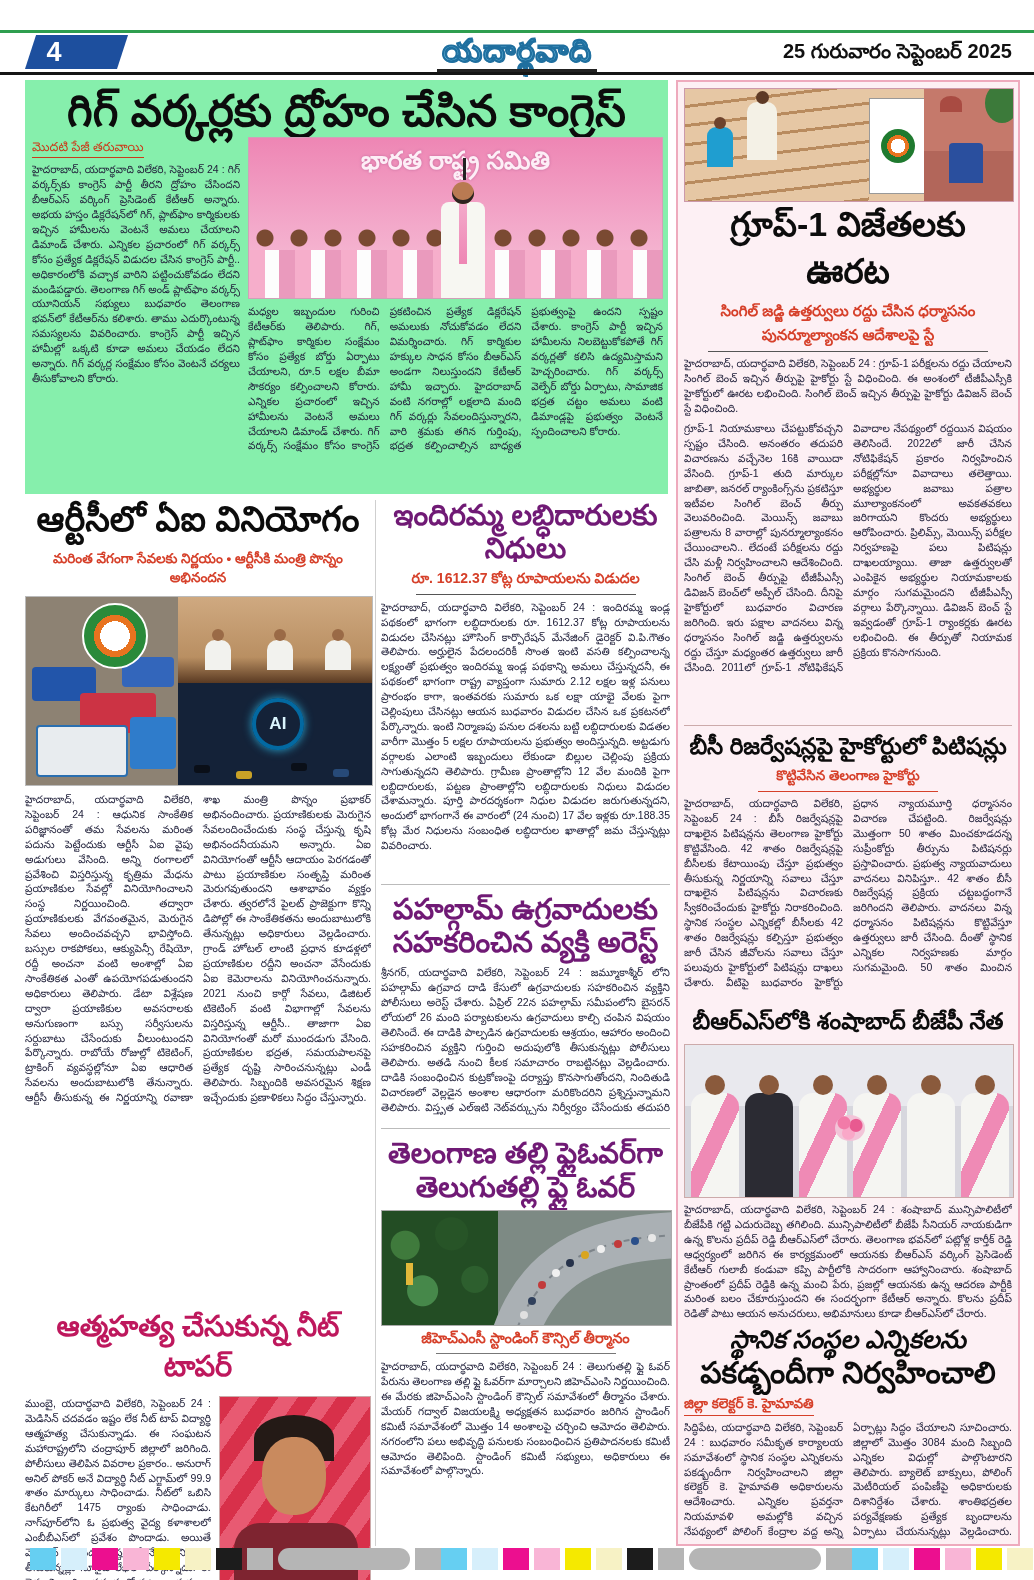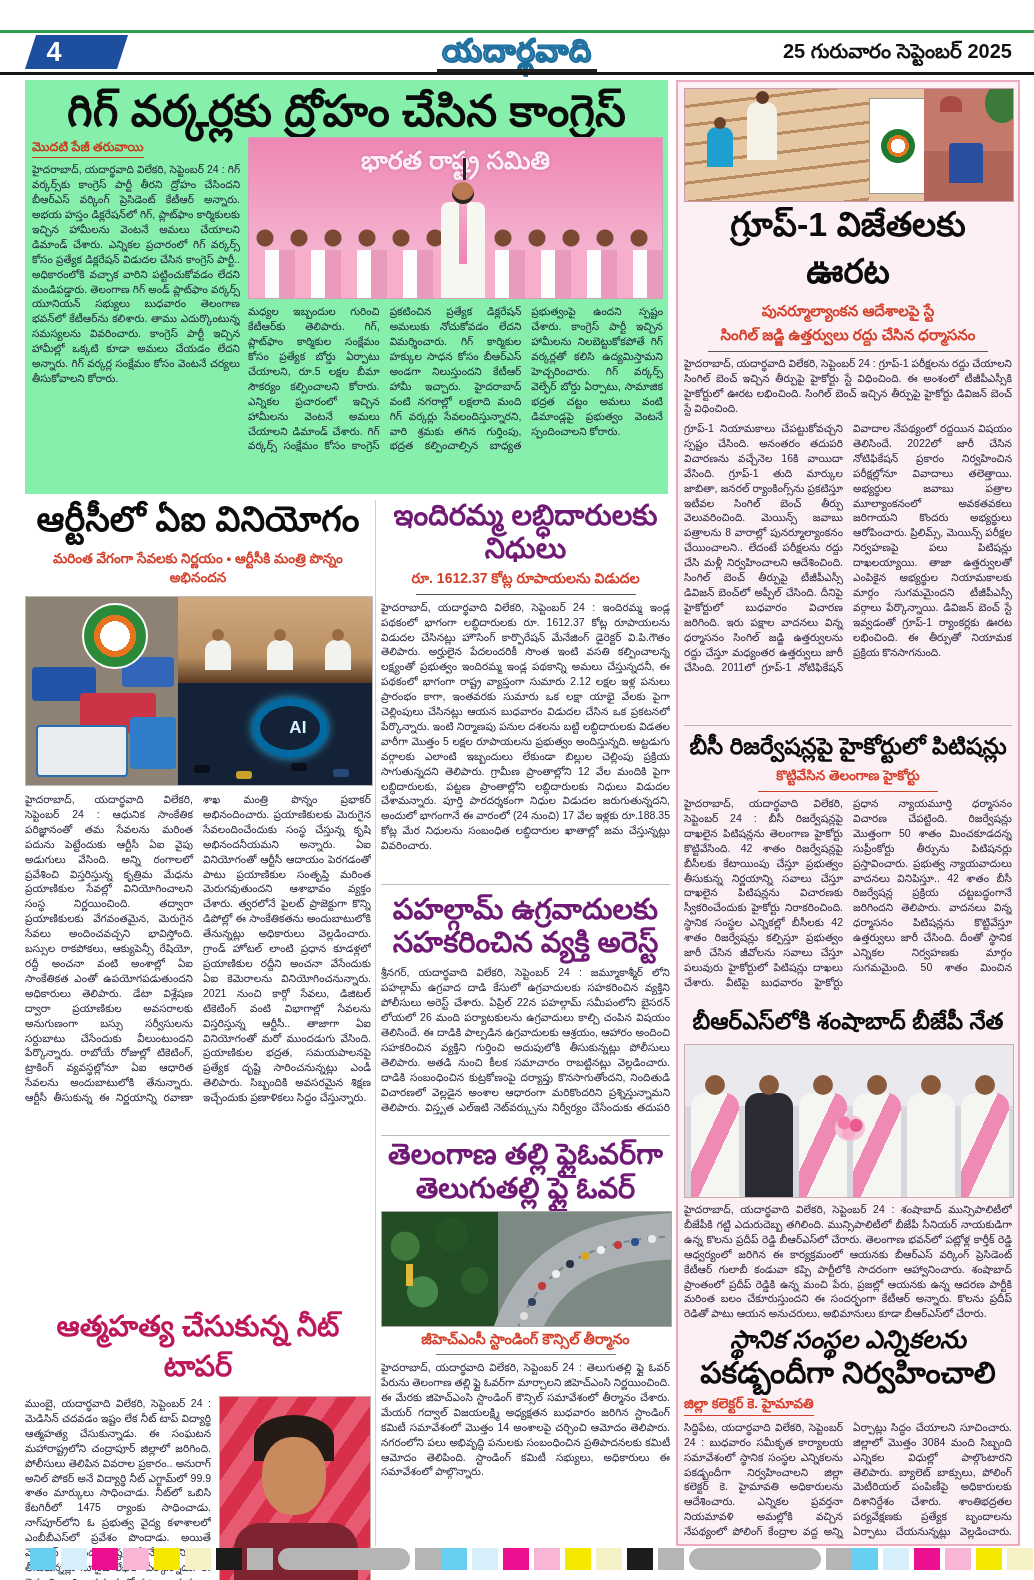--- a/index.html
+++ b/index.html
@@ -24,21 +24,21 @@
   .cols-2{column-count:2;column-gap:10px;}
   .cols-3{column-count:3;column-gap:10px;}
   .rule{border:none;border-top:1px solid #555;margin:4px auto;}
 
   
   .lead-box{position:absolute;left:25px;top:80px;width:643px;height:414px;background:#86efac;}
   .lead-box h1{margin:6px 4px 2px 4px;text-align:center;font-size:44px;line-height:1.12;
                font-weight:800;color:#0c0c0c;}
   .lead-inner{display:flex;padding:0 7px;gap:8px;}
   .lead-left{width:208px;flex:none;}
-  .continuation{font-size:12.5px;font-weight:bold;color:#cc3a1a;border-bottom:1px solid #cc3a1a;
+  .continuation{font-size:12.5px;font-weight:normal;color:#cc3a1a;border-bottom:1px solid #cc3a1a;
                 display:inline-block;margin:2px 0 4px 0;}
   .lead-col1{height:318px;}
   .lead-right{flex:1;}
   .lead-cols{height:168px;margin-top:5px;}
 
   
   .brs-photo{position:relative;width:413px;height:160px;overflow:hidden;border:1px solid #d0a0b8;
              background:linear-gradient(180deg,#ee86b4 0%,#f3a9ca 55%,#f7c3d8 100%);}
   .brs-banner{position:absolute;top:8px;left:0;width:100%;text-align:center;font-size:25px;
              font-weight:800;color:#fdeef6;text-shadow:0 0 3px #c46a9c;}
@@ -60,23 +60,23 @@
   .col-left h2{margin:2px 0;text-align:center;font-size:35px;font-weight:800;color:#0c0c0c;}
   .rtc-sub{text-align:center;font-size:13.5px;font-weight:bold;color:#d6402a;margin:3px 0 7px 0;}
   .rtc-photo{position:relative;width:346px;height:188px;overflow:hidden;border:1px solid #bbb;margin-bottom:6px;}
   .rtc-buses{position:absolute;left:0;top:0;width:44%;height:100%;background:#8d8273;}
   .bus{position:absolute;border-radius:4px;}
   .rtc-meeting{position:absolute;left:44%;top:0;width:56%;height:46%;
                background:linear-gradient(180deg,#cfa980 0%,#b98f62 70%,#5a3a22 100%);}
   .person{position:absolute;bottom:16%;width:26px;height:30px;border-radius:10px 10px 0 0;background:#f2f2ee;}
   .person:before{content:"";position:absolute;left:7px;top:-11px;width:12px;height:12px;border-radius:50%;background:#9a6a46;}
   .rtc-ai{position:absolute;left:44%;top:46%;width:56%;height:54%;background:#142238;}
-  .ai-circle{position:absolute;left:38%;top:14%;width:44px;height:44px;border:8px solid #0369a1;
+  .ai-circle{position:absolute;left:38%;top:14%;width:44px;height:44px;border:4px solid #0369a1;
              border-radius:50%;color:#d9f4fd;font-weight:800;font-size:17px;text-align:center;
-             line-height:44px;box-shadow:0 0 10px #2aa6d0;padding-left:16px;}
+             line-height:44px;box-shadow:0 0 10px #2aa6d0;}
   .car{position:absolute;width:16px;height:8px;border-radius:3px;background:#0a0f18;}
   .rtc-logo{position:absolute;left:56px;top:6px;width:62px;height:62px;border-radius:50%;
             background:radial-gradient(circle,#ffffff 0 34%,#e8731f 34% 48%,#2a8a3a 48% 100%);
             border:2px solid #fff;}
   .rtc-body{height:508px;margin-top:2px;}
 
   .neet h2{color:#be185d;font-size:29px;margin:10px 0 6px 0;}
   .neet-row{display:flex;gap:8px;}
   .neet-body{width:186px;height:212px;flex:none;}
   .neet-photo{position:relative;width:150px;height:210px;flex:none;border:1px solid #caa;
@@ -85,21 +85,21 @@
   .neet-face{position:absolute;left:42px;top:40px;width:64px;height:78px;border-radius:46%;background:#c98a5e;}
   .neet-shirt{position:absolute;left:14px;top:126px;width:124px;height:90px;border-radius:26px 26px 0 0;background:#7e2430;}
 
   
   .col-mid{position:absolute;left:381px;top:497px;width:289px;}
   .col-mid h2{margin:2px 0;text-align:center;font-size:29px;line-height:1.15;font-weight:800;color:#701a75;}
   .mid-sub{text-align:center;font-size:14px;font-weight:bold;color:#d6402a;margin:4px 0 2px 0;}
   .ind-body{height:276px;margin-top:5px;}
   .pah{border-top:1px solid #bbb;margin-top:8px;padding-top:6px;}
   .pah-body{height:150px;margin-top:6px;}
-  .fly{border-top:1px solid #bbb;margin-top:20px;padding-top:0;}
+  .fly{border-top:1px solid #bbb;margin-top:13px;padding-top:6px;}
   .fly-photo{position:relative;width:289px;height:114px;overflow:hidden;border:1px solid #aaa;margin:6px 0 4px 0;
              background:linear-gradient(90deg,#2e5c30 0 34%,#7d8a84 34% 100%);}
   .fly-trees{position:absolute;left:0;top:0;width:40%;height:100%;
      background-image:radial-gradient(circle at 20% 30%,#3f7a3c 0 14px,rgba(0,0,0,0) 15px),
         radial-gradient(circle at 60% 20%,#275427 0 16px,rgba(0,0,0,0) 17px),
         radial-gradient(circle at 35% 70%,#46884a 0 15px,rgba(0,0,0,0) 16px),
         radial-gradient(circle at 80% 60%,#2d5f2e 0 13px,rgba(0,0,0,0) 14px);
      background-color:#234d24;}
   .fly-statue{position:absolute;left:24px;top:52px;width:7px;height:22px;background:#e2b83a;}
   .fly-sub{text-align:center;font-size:14.5px;font-weight:bold;color:#d6402a;}
@@ -281,22 +281,22 @@
         <div class="emblem-box">
           <div class="emblem"></div>
         </div>
         <div class="court">
           <div class="court-dome"></div>
           <div class="court-gate"></div>
           <div class="court-tree"></div>
         </div>
       </div>
       <h2 style="font-size:34px;">గ్రూప్-1 విజేతలకు ఊరట</h2>
+      <div class="g1-sub">సింగిల్ జడ్జి ఉత్తర్వులు రద్దు చేసిన ధర్మాసనం</div>
       <div class="g1-sub">పునర్మూల్యాంకన ఆదేశాలపై స్టే</div>
-      <div class="g1-sub">సింగిల్ జడ్జి ఉత్తర్వులు రద్దు చేసిన ధర్మాసనం</div>
       <hr class="rule" style="width:280px;">
       <div class="body-text g1-lead">హైదరాబాద్, యదార్థవాది విలేకరి, సెప్టెంబర్ 24 : గ్రూప్-1 పరీక్షలను రద్దు చేయాలని సింగిల్ బెంచ్ ఇచ్చిన తీర్పుపై హైకోర్టు స్టే విధించింది. ఈ అంశంలో టీజీపీఎస్సీకి హైకోర్టులో ఊరట లభించింది. సింగిల్ బెంచ్ ఇచ్చిన తీర్పుపై హైకోర్టు డివిజన్ బెంచ్ స్టే విధించింది.</div>
       <div class="body-text cols-2 g1-cols">గ్రూప్-1 నియామకాలు చేపట్టుకోవచ్చని స్పష్టం చేసింది. అనంతరం తదుపరి విచారణను వచ్చేనెల 16కి వాయిదా వేసింది. గ్రూప్-1 తుది మార్కుల జాబితా, జనరల్ ర్యాంకింగ్స్‌ను ప్రకటిస్తూ ఇటీవల సింగిల్ బెంచ్ తీర్పు వెలువరించింది. మెయిన్స్ జవాబు పత్రాలను 8 వారాల్లో పునర్మూల్యాంకనం చేయించాలని.. లేదంటే పరీక్షలను రద్దు చేసి మళ్లీ నిర్వహించాలని ఆదేశించింది. సింగిల్ బెంచ్ తీర్పుపై టీజీపీఎస్సీ డివిజన్ బెంచ్‌లో అప్పీల్ చేసింది. దీనిపై హైకోర్టులో బుధవారం విచారణ జరిగింది. ఇరు పక్షాల వాదనలు విన్న ధర్మాసనం సింగిల్ జడ్జి ఉత్తర్వులను రద్దు చేస్తూ మధ్యంతర ఉత్తర్వులు జారీ చేసింది. 2011లో గ్రూప్-1 నోటిఫికేషన్ వివాదాల నేపథ్యంలో రద్దయిన విషయం తెలిసిందే. 2022లో జారీ చేసిన నోటిఫికేషన్ ప్రకారం నిర్వహించిన పరీక్షల్లోనూ వివాదాలు తలెత్తాయి. అభ్యర్థుల జవాబు పత్రాల మూల్యాంకనంలో అవకతవకలు జరిగాయని కొందరు అభ్యర్థులు ఆరోపించారు. ప్రిలిమ్స్, మెయిన్స్ పరీక్షల నిర్వహణపై పలు పిటిషన్లు దాఖలయ్యాయి. తాజా ఉత్తర్వులతో ఎంపికైన అభ్యర్థుల నియామకాలకు మార్గం సుగమమైందని టీజీపీఎస్సీ వర్గాలు పేర్కొన్నాయి. డివిజన్ బెంచ్ స్టే ఇవ్వడంతో గ్రూప్-1 ర్యాంకర్లకు ఊరట లభించింది. ఈ తీర్పుతో నియామక ప్రక్రియ కొనసాగనుంది.</div>
     </article>
 
     <article class="bc">
       <h2 style="font-size:23px;">బీసీ రిజర్వేషన్లపై హైకోర్టులో పిటిషన్లు</h2>
       <div class="g1-sub" style="font-size:13.5px;">కొట్టివేసిన తెలంగాణ హైకోర్టు</div>
       <hr class="rule" style="width:180px;border-top-color:#d6402a;">
       <div class="body-text cols-2 bc-cols">హైదరాబాద్, యదార్థవాది విలేకరి, సెప్టెంబర్ 24 : బీసీ రిజర్వేషన్లపై దాఖలైన పిటిషన్లను తెలంగాణ హైకోర్టు కొట్టివేసింది. 42 శాతం రిజర్వేషన్లపై బీసీలకు కేటాయింపు చేస్తూ ప్రభుత్వం తీసుకున్న నిర్ణయాన్ని సవాలు చేస్తూ దాఖలైన పిటిషన్లను విచారణకు స్వీకరించేందుకు హైకోర్టు నిరాకరించింది. స్థానిక సంస్థల ఎన్నికల్లో బీసీలకు 42 శాతం రిజర్వేషన్లు కల్పిస్తూ ప్రభుత్వం జారీ చేసిన జీవోలను సవాలు చేస్తూ పలువురు హైకోర్టులో పిటిషన్లు దాఖలు చేశారు. వీటిపై బుధవారం హైకోర్టు ప్రధాన న్యాయమూర్తి ధర్మాసనం విచారణ చేపట్టింది. రిజర్వేషన్లు మొత్తంగా 50 శాతం మించకూడదన్న సుప్రీంకోర్టు తీర్పును పిటిషనర్లు ప్రస్తావించారు. ప్రభుత్వ న్యాయవాదులు వాదనలు వినిపిస్తూ.. 42 శాతం బీసీ రిజర్వేషన్ల ప్రక్రియ చట్టబద్ధంగానే జరిగిందని తెలిపారు. వాదనలు విన్న ధర్మాసనం పిటిషన్లను కొట్టివేస్తూ ఉత్తర్వులు జారీ చేసింది. దీంతో స్థానిక ఎన్నికల నిర్వహణకు మార్గం సుగమమైంది. 50 శాతం మించిన రిజర్వేషన్లపై దాఖలైన మరో పిటిషన్‌పై విచారణను హైకోర్టు వాయిదా వేసింది.</div>

